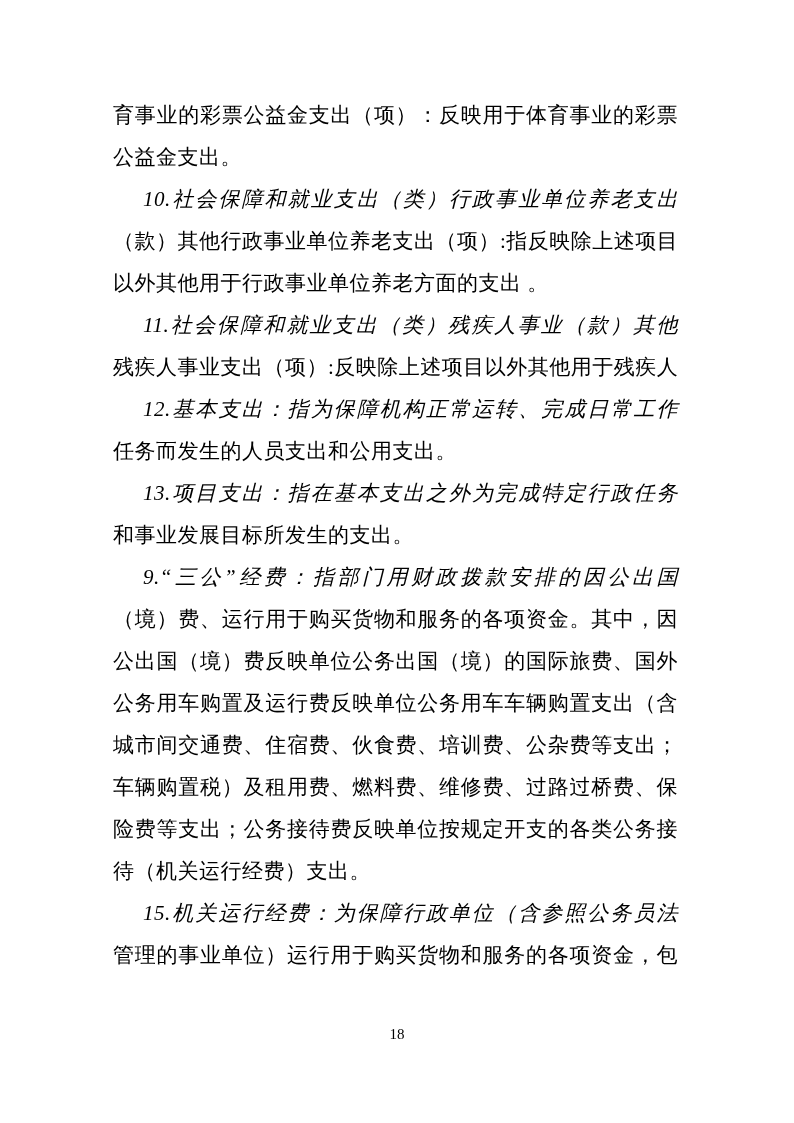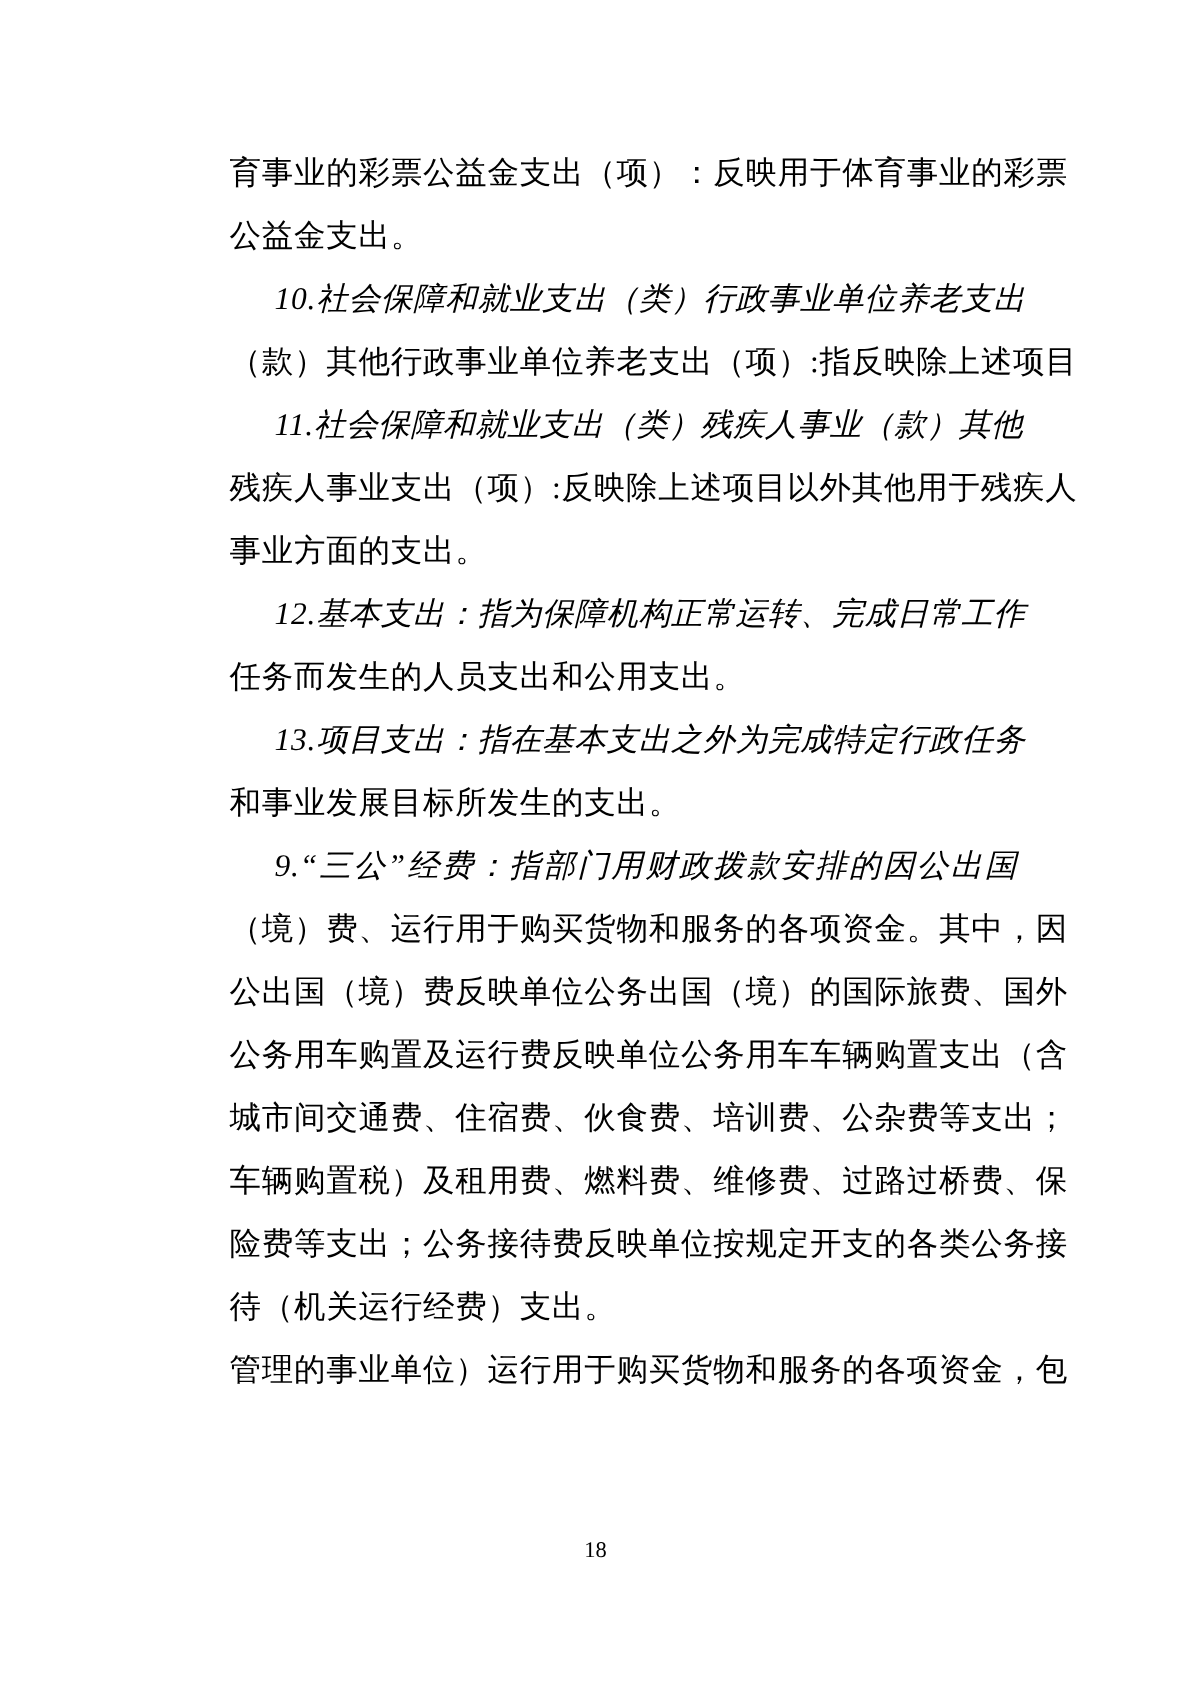--- a/index.html
+++ b/index.html
@@ -24,21 +24,20 @@
   }
   .ln {
     height: 42px;
     line-height: 42px;
     font-size: 21px;
     text-align: justify;
     text-align-last: justify;
     text-justify: inter-character;
     white-space: nowrap;
     letter-spacing: 0.5px;
-    margin-left: 40px;
   }
   .ln.last {
     text-align: center;
     text-align-last: left;
   }
   .ln.indent {
     text-indent: 30px;
     font-style: italic;
   }
   .footer {
@@ -56,33 +55,34 @@
 </style>
 </head>
 <body>
 
 <div class="page">
   <div class="content">
     <div class="ln">育事业的彩票公益金支出（项）：反映用于体育事业的彩票</div>
     <div class="ln last">公益金支出。</div>
     <div class="ln indent">10.社会保障和就业支出（类）行政事业单位养老支出</div>
     <div class="ln">（款）其他行政事业单位养老支出（项）:指反映除上述项目</div>
+    <div class="ln last">以外其他用于行政事业单位养老方面的支出 。</div>
     <div class="ln indent">11.社会保障和就业支出（类）残疾人事业（款）其他</div>
     <div class="ln">残疾人事业支出（项）:反映除上述项目以外其他用于残疾人</div>
-    <div class="ln last">事业方面的支出。</div>
     <div class="ln indent">12.基本支出：指为保障机构正常运转、完成日常工作</div>
     <div class="ln last">任务而发生的人员支出和公用支出。</div>
     <div class="ln indent">13.项目支出：指在基本支出之外为完成特定行政任务</div>
     <div class="ln last">和事业发展目标所发生的支出。</div>
     <div class="ln indent">9.“三公”经费：指部门用财政拨款安排的因公出国</div>
     <div class="ln">（境）费、运行用于购买货物和服务的各项资金。其中，因</div>
     <div class="ln">公出国（境）费反映单位公务出国（境）的国际旅费、国外</div>
     <div class="ln">公务用车购置及运行费反映单位公务用车车辆购置支出（含</div>
     <div class="ln">城市间交通费、住宿费、伙食费、培训费、公杂费等支出；</div>
     <div class="ln">车辆购置税）及租用费、燃料费、维修费、过路过桥费、保</div>
     <div class="ln">险费等支出；公务接待费反映单位按规定开支的各类公务接</div>
     <div class="ln last">待（机关运行经费）支出。</div>
+    <div class="ln indent">15.机关运行经费：为保障行政单位（含参照公务员法</div>
     <div class="ln">管理的事业单位）运行用于购买货物和服务的各项资金，包</div>
   </div>
   <div class="footer">
     <span class="page-number">18</span>
   </div>
 </div>
 
 </body></html>

